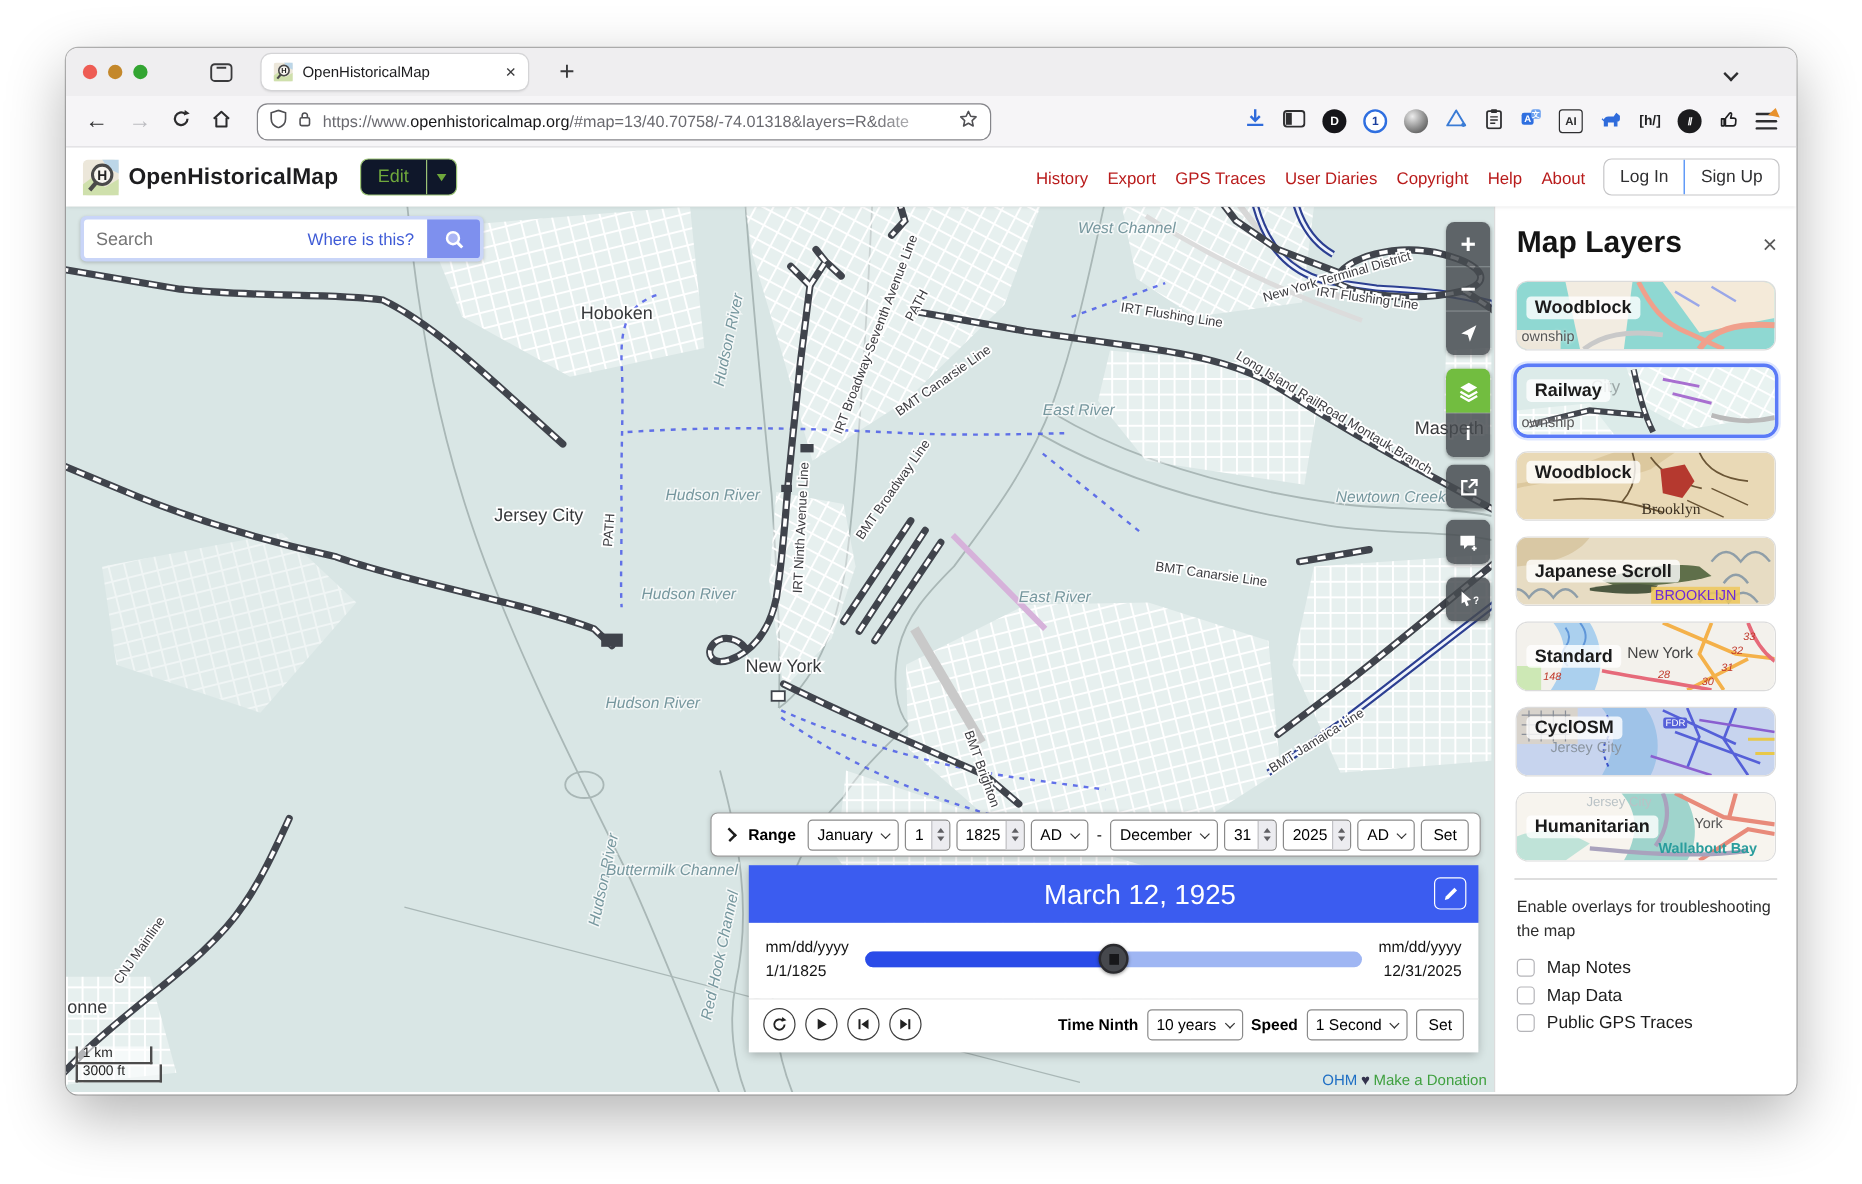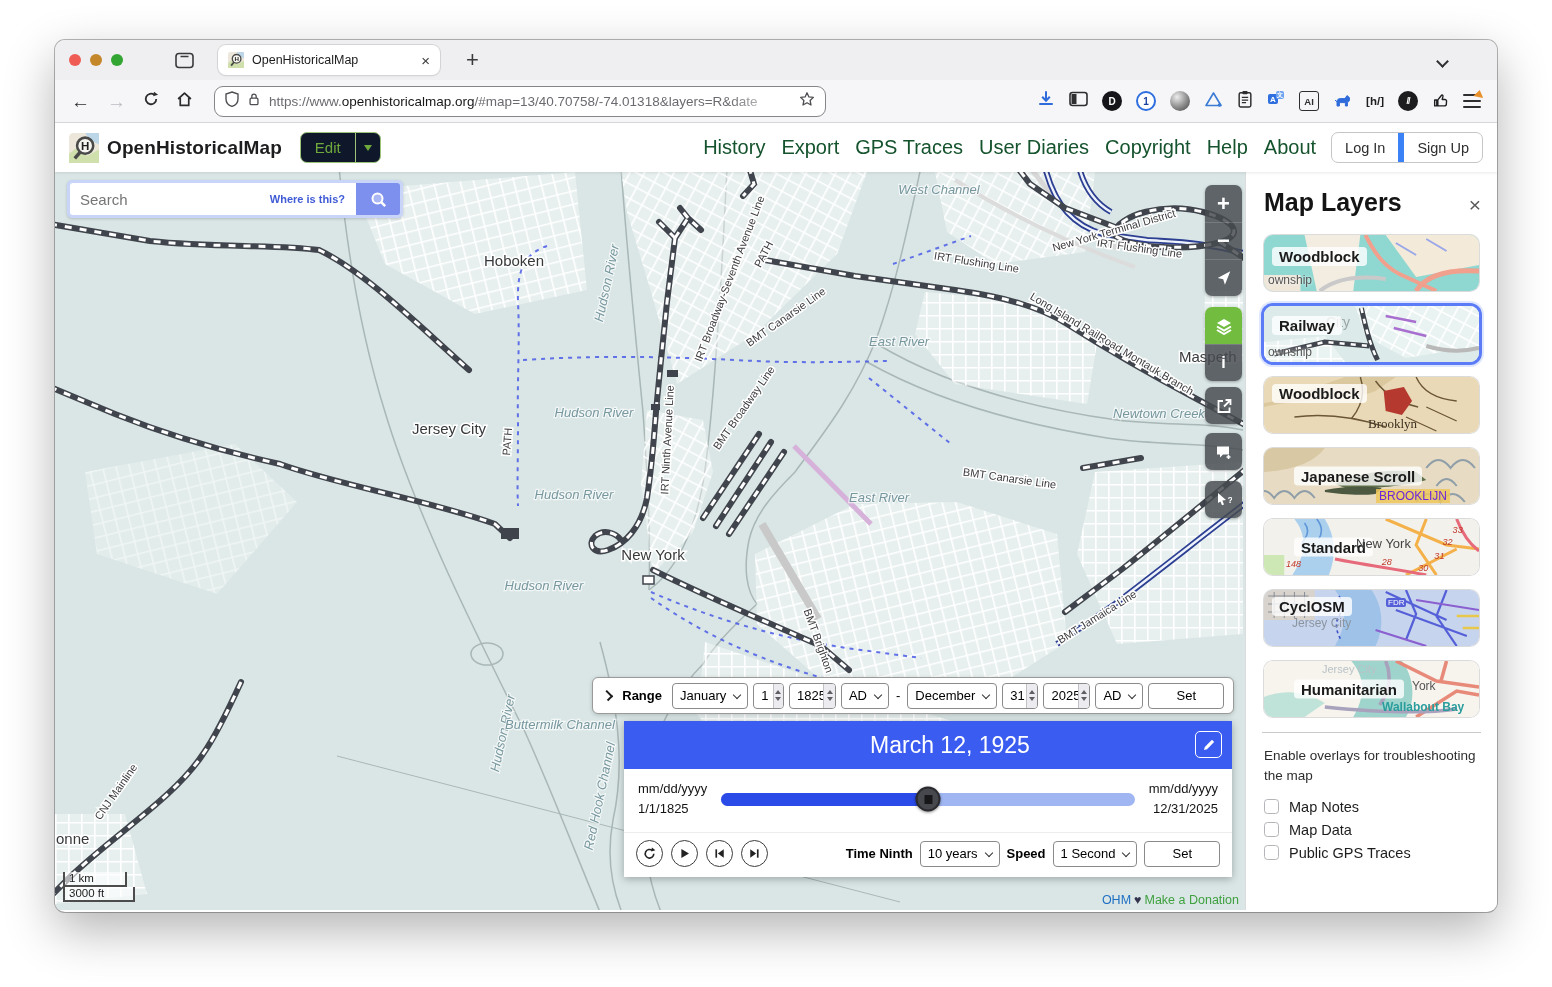--- a/index.html
+++ b/index.html
@@ -41,24 +41,24 @@
 
   
   .site-header { height:49px; background:#fff; display:flex; align-items:center; padding:0 14px; position:relative; z-index:6;
     box-shadow:0 1px 3px rgba(0,0,0,.09); }
   .brand { font-size:19px; font-weight:700; color:#1d1d1f; margin-left:8px; letter-spacing:.1px; }
   .edit-btn { margin-left:18px; display:flex; border:1px solid #9cc377; border-radius:7px; height:31px; overflow:hidden; background:#0f172a; }
   .edit-main { padding:0 14px; color:#6fa83c; font-size:15px; display:flex; align-items:center; }
   .edit-caret { width:25px; border-left:1px solid #9cc377; display:flex; align-items:center; justify-content:center; }
   .tri-dn-g { width:0; height:0; border-left:4.5px solid transparent; border-right:4.5px solid transparent; border-top:6px solid #6fa83c; }
   .site-nav { margin-left:auto; display:flex; align-items:center; gap:16px; }
-  .site-nav a { font-size:20px; color:#14532d; text-decoration:none; }
+  .site-nav a { font-size:14px; color:#b91c1c; text-decoration:none; }
   .auth { display:flex; border:1px solid #c6c6c8; border-radius:7px; height:31px; margin-left:15px; overflow:hidden; }
   .auth a { padding:0 13px; display:flex; align-items:center; font-size:14.5px; color:#2f2f31; text-decoration:none; }
-  .auth a + a { border-left:6px solid #3b82f6; }
+  .auth a + a { border-left:1px solid #3b82f6; }
 
   
   .content { display:flex; height:738px; }
   .map { flex:1; position:relative; background:#d9e6e5; overflow:hidden; }
   .basemap { position:absolute; inset:0; }
 
   .rwc{stroke:#40444c;stroke-width:6;fill:none;stroke-linecap:round;}
   .rwd{stroke:#fff;stroke-width:3;fill:none;stroke-dasharray:7 8;}
   .hwc{stroke:#2c3f92;stroke-width:6;fill:none;}
   .hwi{stroke:#eef3fb;stroke-width:2.4;fill:none;}
@@ -66,21 +66,21 @@
   .cl{stroke:#a9b7b6;stroke-width:1.5;fill:none;}
   .t-place{font-size:15px;fill:#37393b;paint-order:stroke;stroke:#ffffff;stroke-width:3px;font-weight:500;}
   .t-water{font-style:italic;fill:#76979e;paint-order:stroke;stroke:rgba(255,255,255,.65);stroke-width:2.5px;font-size:13px;}
   .t-rail{font-size:11px;fill:#3c3c40;paint-order:stroke;stroke:#ffffff;stroke-width:3px;}
   text{font-family:"Liberation Sans",sans-serif;}
 
   
   .search { position:absolute; left:12px; top:8px; width:336px; height:38px; background:#c9d5f8; border-radius:5px;
     display:flex; align-items:center; padding:3px; z-index:5; box-shadow:0 1px 3px rgba(0,0,0,.18); }
   .search input { flex:1; height:32px; border:none; background:#fff; border-radius:3px 0 0 3px; padding:0 10px; font-size:15px; color:#333; outline:none; font-family:"Liberation Sans",sans-serif; }
-  .where { position:absolute; right:58px; font-size:11px; font-weight:700; color:#3f5bd6; }
+  .where { position:absolute; right:58px; font-size:14px; font-weight:400; color:#3f5bd6; }
   .search-go { width:44px; height:32px; background:#7e90ee; border-radius:0 3px 3px 0; display:flex; align-items:center; justify-content:center; border:none; }
 
   
   .mapctl { position:absolute; right:3px; top:13px; width:37px; z-index:5; display:flex; flex-direction:column; }
   .grp { border-radius:7px; overflow:hidden; box-shadow:0 1px 3px rgba(0,0,0,.3); display:flex; flex-direction:column; }
   .mbtn { height:37px; background:rgba(70,75,80,.84); display:flex; align-items:center; justify-content:center; color:#fff; border:none; }
   .grp .mbtn + .mbtn { border-top:1px solid rgba(255,255,255,.16); }
   .mbtn.green { background:#72bd40; }
   .pm { font-size:22px; font-weight:700; line-height:1; }
   .iinfo { font-size:16px; font-weight:700; }
@@ -98,21 +98,21 @@
     border-radius:6px; display:flex; align-items:center; gap:5px; padding:0 9px; z-index:7; font-size:13px; white-space:nowrap; box-shadow:0 1px 4px rgba(0,0,0,.18);}
   .chev-r { width:9px; height:9px; border-right:2.2px solid #1e1e1e; border-bottom:2.2px solid #1e1e1e; transform:rotate(-45deg); margin:0 4px 0 2px; }
   .rlab { font-weight:700; margin:0 5px 0 2px; }
   .sel { border:1px solid #8a8a8a; border-radius:4px; height:26px; display:flex; align-items:center; padding:0 7px; gap:8px; background:#fff; }
   .cd { width:6px; height:6px; border-right:1.6px solid #333; border-bottom:1.6px solid #333; transform:rotate(45deg); margin-top:-2px; }
   .spin { border:1px solid #8a8a8a; border-radius:4px; height:26px; display:flex; align-items:stretch; overflow:hidden; background:#fff; }
   .spin .v { padding:0 7px; display:flex; align-items:center; min-width:13px; }
   .spin .ud { width:17px; background:#ececf0; border-left:1px solid #c2c2c6; display:flex; flex-direction:column; align-items:center; justify-content:center; gap:3px; }
   .tri-u { width:0;height:0;border-left:3.5px solid transparent;border-right:3.5px solid transparent;border-bottom:4.5px solid #5f5f63; }
   .tri-d { width:0;height:0;border-left:3.5px solid transparent;border-right:3.5px solid transparent;border-top:4.5px solid #5f5f63; }
-  .setbtn { border:1px solid #8a8a8a; border-radius:4px; height:26px; padding:0 27px; display:flex; align-items:center; background:#fff; font-size:13px; }
+  .setbtn { border:1px solid #8a8a8a; border-radius:4px; height:26px; padding:0 9px; display:flex; align-items:center; background:#fff; font-size:13px; }
   .dash { margin:0 2px; }
 
   .time-panel { position:absolute; left:569px; top:549px; width:608px; z-index:6; box-shadow:0 2px 8px rgba(0,0,0,.28); }
   .banner { height:48px; background:#3b5cf0; color:#fff; display:flex; align-items:center; justify-content:center; font-size:23px; position:relative;padding-left:44px; }
   .pencil { position:absolute; right:10px; top:10px; width:27px; height:27px; border:1.6px solid #fff; border-radius:5px; display:flex; align-items:center; justify-content:center; background:transparent; }
   .slider-row { background:#fff; padding:10px 14px 13px; display:flex; align-items:center; gap:14px; }
   .sl-lab { font-size:13px; color:#141414; line-height:1.55; }
   .sl-lab.right { text-align:right; }
   .track { flex:1; height:13px; background:#9fb6f3; border-radius:7px; position:relative; }
   .fill { position:absolute; left:0; top:0; bottom:0; width:50%; background:#2a4be8; border-radius:7px 0 0 7px; }
@@ -125,21 +125,21 @@
   .blab { font-weight:700; }
 
   
   .layers-panel { width:252px; background:#fff; border-left:1px solid #dcdcdc; padding:14px 18px 0; position:relative; }
   .lp-title { font-size:25px; font-weight:700; color:#141414; margin:2px 0 18px; }
   .lp-close { position:absolute; right:16px; top:22px; font-size:21px; color:#5a5a5a; line-height:1; background:none; border:none; }
   .card { height:56px; border-radius:9px; position:relative; margin-bottom:15px; overflow:hidden; box-shadow:0 0 0 1px rgba(0,0,0,.14); cursor:pointer; }
   .card.selected { box-shadow:0 0 0 3px #5b7bf7, 0 0 0 5px #dfe7ff; }
   .card svg { position:absolute; inset:0; width:100%; height:100%; }
   .pill { position:absolute; background:rgba(255,255,255,.8); border-radius:4px; padding:1px 7px; font-size:15px; font-weight:700; color:#1b1b1b; }
-  .pill.lt { left:8px; top:7px; } .pill.lm { left:8px; top:50%; transform:translateY(-50%);margin-left:22px; }
+  .pill.lt { left:8px; top:7px; } .pill.lm { left:8px; top:50%; transform:translateY(-50%); }
   .lp-div { border-top:1px solid #c9c9c9; margin:4px -2px 0; }
   .lp-note { font-size:13.5px; color:#2e2e2e; line-height:1.5; margin:13px 0 12px; }
   .cbrow { display:flex; align-items:center; gap:10px; margin:7px 0; font-size:14.5px; color:#1d1d1d; }
   .cb { width:15px; height:15px; border:1px solid #b5b5b9; border-radius:3.5px; background:#fff; flex:0 0 auto; }
 </style>
 </head>
 <body>
 
 <div class="window">
 

